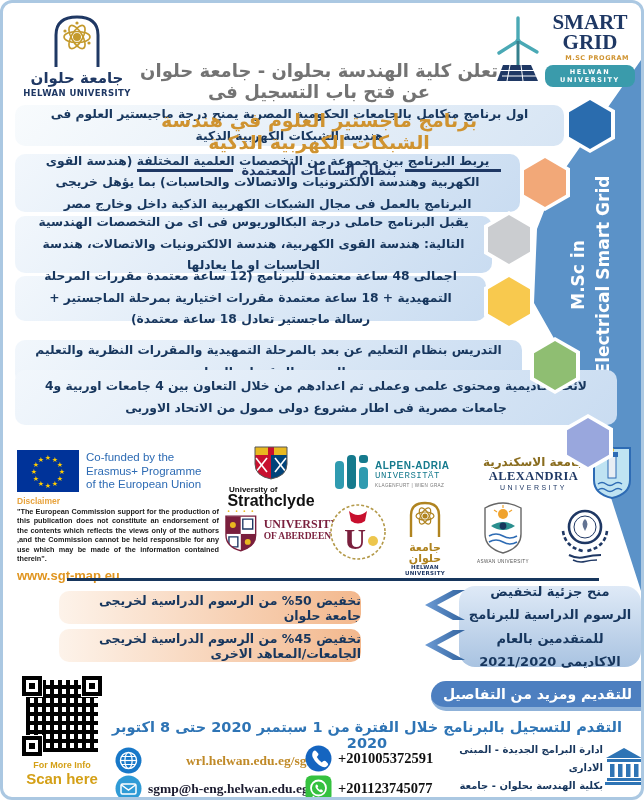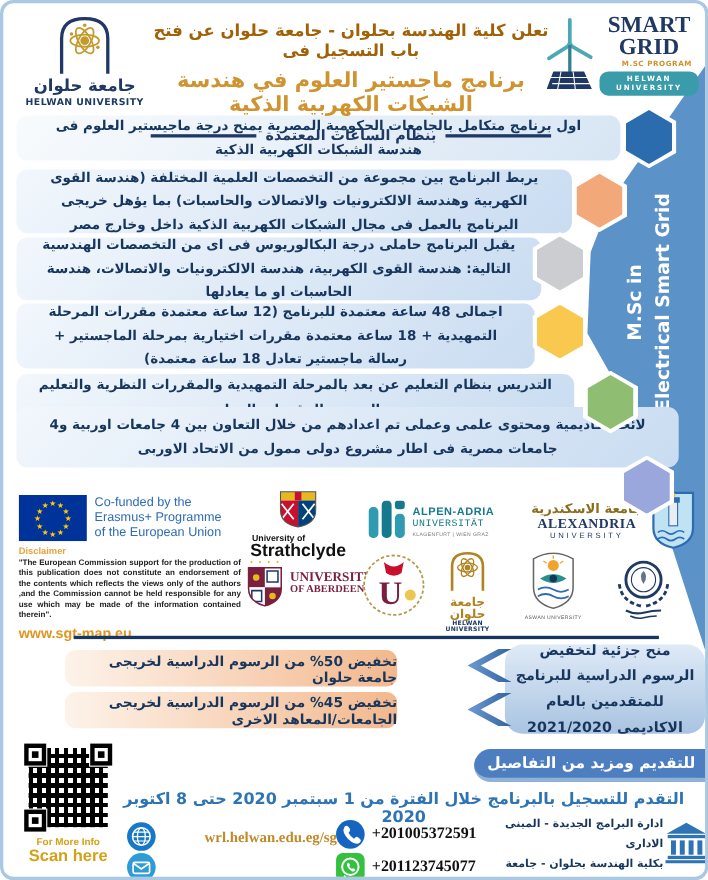--- a/index.html
+++ b/index.html
@@ -4,21 +4,21 @@
 <style>
   html,body{margin:0;padding:0;background:#fff;}
   .poster{position:relative;width:644px;height:800px;box-sizing:border-box;background:#fff;
           border:3px solid #abc8e2;border-radius:12px;overflow:hidden;
           font-family:"DejaVu Sans",sans-serif;}
   
   .hu-logo{position:absolute;left:18px;top:10px;width:112px;text-align:center;z-index:4;}
   .hu-ar{font-size:15px;font-weight:700;color:#1f3864;line-height:1;margin-top:-2px;}
   .hu-en{font-size:8.5px;font-weight:700;color:#1f3864;letter-spacing:.4px;margin-top:2px;}
   .head-center{position:absolute;left:134px;top:16px;width:364px;text-align:center;direction:rtl;z-index:4;}
-  .hl1{color:#a16207;font-weight:700;font-size:15px;}
+  .hl1{color:#737373;font-weight:700;font-size:18px;margin-top:41px;}
   .hl2{color:#cf9330;font-weight:700;font-size:19px;margin-top:7px;}
   .hl3row{display:flex;align-items:center;gap:8px;margin-top:10px;}
   .hl3row .rule{flex:1;height:2.5px;background:#1f3864;}
   .hl3{color:#1f3864;font-weight:700;font-size:13px;white-space:nowrap;}
   .sg-logo{position:absolute;left:494px;top:8px;width:138px;height:86px;z-index:4;}
   .sg-text{position:absolute;left:48px;top:2px;width:90px;text-align:center;}
   .sg-w{font-family:"Liberation Serif",serif;font-weight:700;color:#1f3864;font-size:21px;line-height:.95;}
   .sg-sub{color:#cf9330;font-size:6.5px;font-weight:700;letter-spacing:.5px;margin-top:1px;text-align:right;padding-right:6px;}
   .sg-banner{margin-top:3px;background:#3a9bab;border-radius:8px;color:#fff;font-size:6.5px;
              font-weight:700;letter-spacing:1.6px;padding:3px 4px;text-align:center;}
@@ -35,21 +35,21 @@
   .hx1{left:562px;top:93px;} .hx2{left:517px;top:151px;} .hx3{left:481px;top:208px;}
   .hx4{left:481px;top:270px;} .hx5{left:527px;top:334px;} .hx6{left:560px;top:411px;}
   
   .feature{position:absolute;left:12px;z-index:2;border-radius:10px;box-sizing:border-box;
            background:linear-gradient(135deg,#f2f7fc 0%,#c9dcf1 100%);
            color:#17365d;font-weight:700;font-size:12.3px;line-height:1.75;direction:rtl;
            text-align:center;display:flex;align-items:center;justify-content:center;padding:4px 16px;}
   .f1{top:102px;width:549px;height:41px;background:linear-gradient(135deg,#f8fbfd,#d7e5f4);}
   .f2{top:151px;width:505px;height:58px;}
   .f3{top:213px;width:477px;height:57px;}
-  .f4{top:273px;width:471px;height:59px;}
+  .f4{top:273px;width:471px;height:45px;}
   .f5{top:337px;width:507px;height:44px;}
   .f6{top:367px;width:602px;height:55px;}
   
   .eu{position:absolute;left:14px;top:447px;width:202px;z-index:2;font-family:"Liberation Sans",sans-serif;}
   .eu-row{display:flex;gap:7px;align-items:flex-start;}
   .eu-text{color:#2d6bb4;font-size:11.5px;line-height:1.18;padding-top:1px;}
   .disc-label{color:#e8a33d;font-weight:700;font-size:8.5px;margin-top:4px;}
   .disc-text{font-size:7.3px;font-weight:700;color:#222;text-align:justify;line-height:1.3;margin-top:1px;}
   .eu-site{color:#e09520;font-weight:700;font-size:13px;margin-top:4px;}
   .partner{position:absolute;z-index:2;text-align:center;}
@@ -408,20 +408,21 @@
     </svg>
     <span>wrl.helwan.edu.eg/sgmp</span>
   </div>
 
   <div class="c-item c-mail">
     <svg width="27" height="27">
       <circle cx="13.5" cy="13.5" r="13" fill="#2f9bd6"></circle>
       <rect x="6" y="9" width="15" height="10" rx="1.5" fill="none" stroke="#fff" stroke-width="1.5"></rect>
       <path d="M6.5 10 L13.5 15 L20.5 10" fill="none" stroke="#fff" stroke-width="1.5"></path>
     </svg>
+    <span>sgmp@h-eng.helwan.edu.eg</span>
   </div>
 
   <div class="c-item c-tel">
     <svg width="27" height="27">
       <circle cx="13.5" cy="13.5" r="13" fill="#1565c0"></circle>
       <path d="M8.2 6.6 q1.6-1.8 3 -.4 l1.8 2 q1 1.2-.2 2.6 l-1 1.2 q1.8 3.4 5 5.4 l1.2-1.1 q1.3-1.2 2.5-.2 l2 1.8 q1.5 1.4-.3 3 q-2 2-5 .8 q-6.4-2.8-9.5-9.4 q-1.2-3 .5-5.7 Z" fill="#fff"></path>
     </svg>
     <span>+201005372591</span>
   </div>
 

